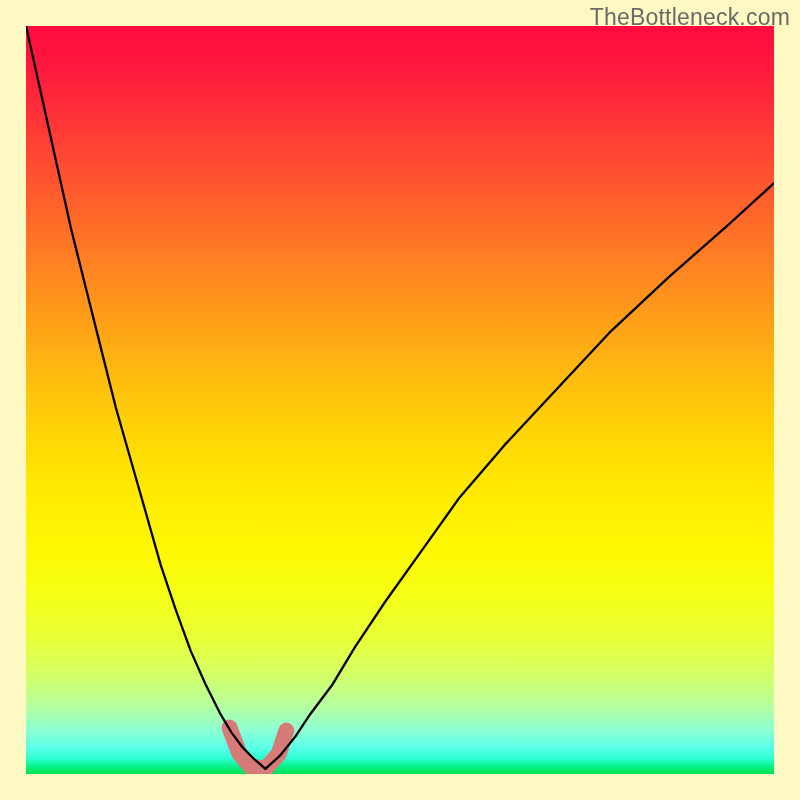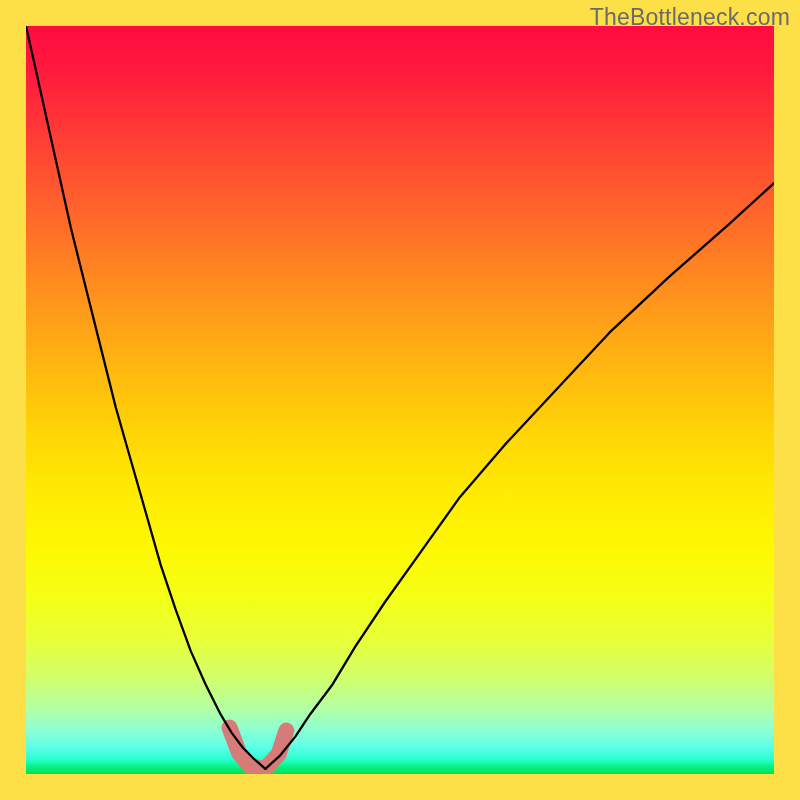--- a/index.html
+++ b/index.html
@@ -8,21 +8,21 @@
     width: 800px;
     height: 800px;
     overflow: hidden;
     background: #000;
     font-family: Arial, Helvetica, sans-serif;
   }
   .frame {
     position: absolute;
     left: 0; top: 0;
     width: 800px; height: 800px;
-    background: #fde047;
+    background: #fef9c3;
   }
   .plot {
     position: absolute;
     left: 26px;
     top: 26px;
     width: 748px;
     height: 748px;
     overflow: hidden;
   }
   .gradient {

